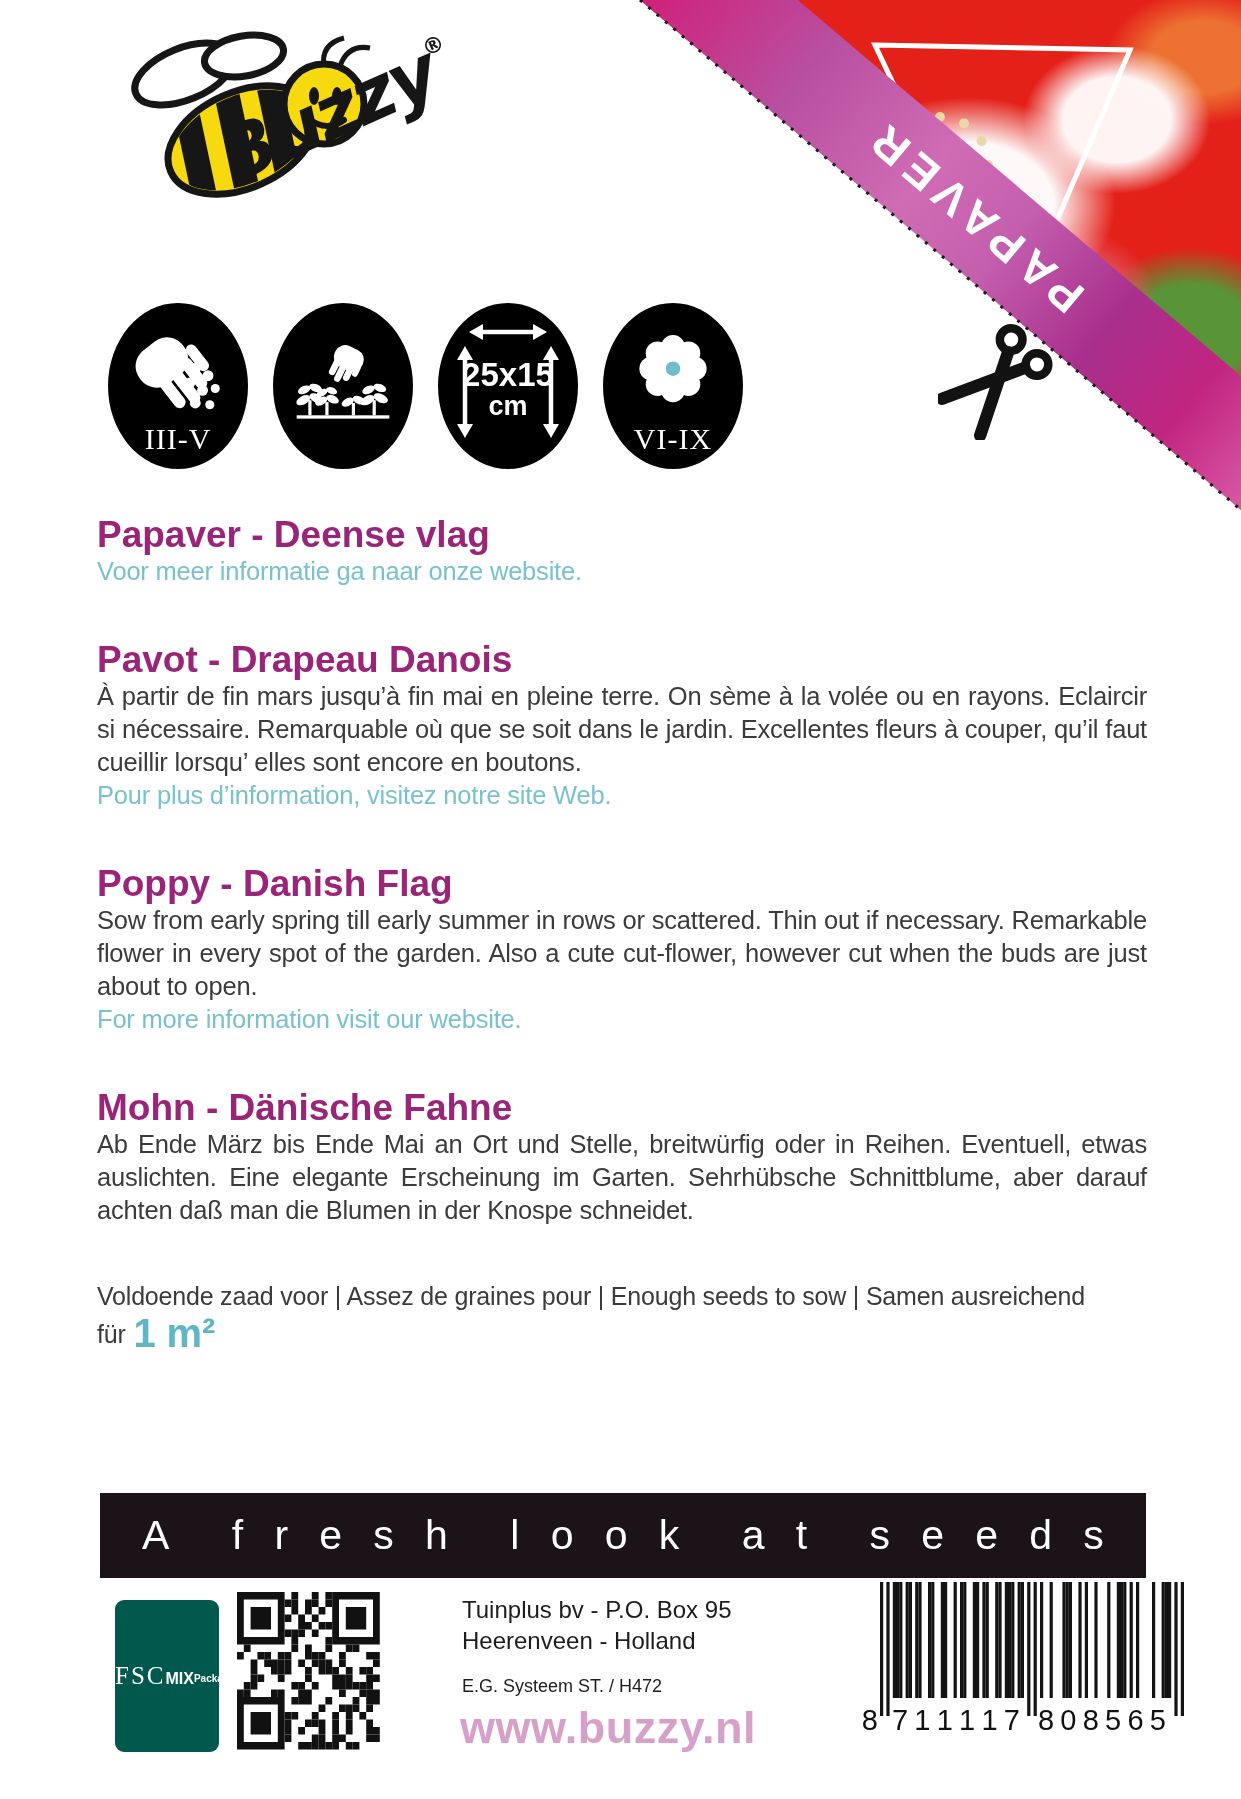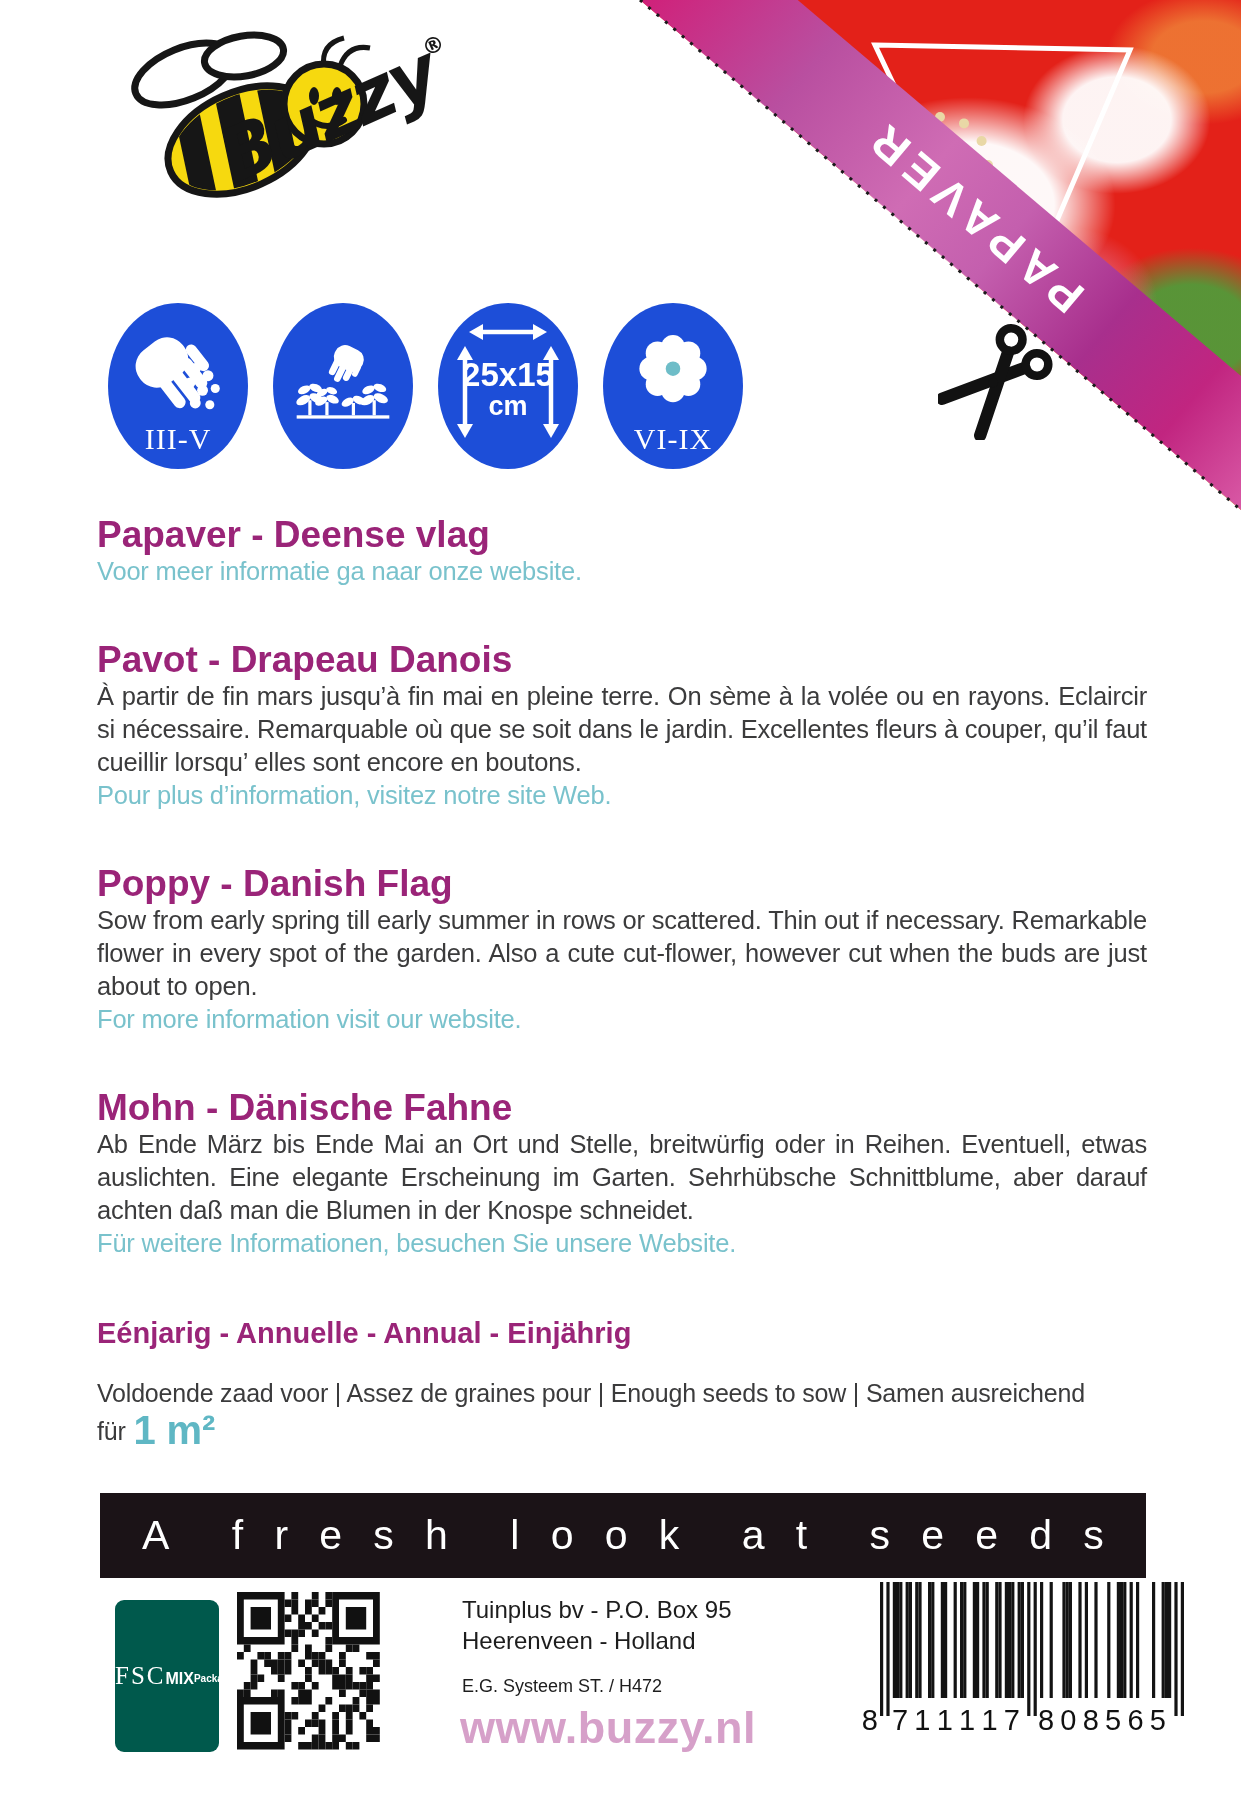--- a/index.html
+++ b/index.html
@@ -30,21 +30,21 @@
   #band{position:absolute;left:640px;top:-102px;width:790px;height:102px;
         transform-origin:0 100%;transform:rotate(40.3deg);
         background:linear-gradient(90deg,#d02079 0%,#b94fa0 22%,#cf6cb4 42%,#c45fae 55%,#a82f8d 72%,#c12580 86%,#d95aa6 100%);
         display:flex;align-items:center;justify-content:center;}
   #band span{transform:rotate(180deg);color:#fff;font-size:46px;font-weight:bold;letter-spacing:8px;}
   #cutline{position:absolute;top:0;left:0;}
   #scissors{position:absolute;left:938px;top:322px;}
 
   
   #icons{position:absolute;left:108px;top:303px;display:flex;gap:25px;}
-  .icircle{position:relative;width:140px;height:166px;border-radius:50%;background:#1d4ed8;
+  .icircle{position:relative;width:140px;height:166px;border-radius:50%;background:#000000;
            display:flex;align-items:center;justify-content:center;}
   .icircle .roman{position:absolute;bottom:13px;width:100%;text-align:center;color:#fff;
                   font-family:"Liberation Serif",serif;font-size:30px;letter-spacing:1px;}
   .icircle .dims{position:absolute;top:0;left:0;width:100%;height:100%;
                  display:flex;flex-direction:column;align-items:center;justify-content:center;color:#fff;}
   .icircle .dims .d1{font-size:33px;font-weight:bold;line-height:34px;margin-top:6px;}
   .icircle .dims .d2{font-size:27px;font-weight:bold;line-height:28px;}
 
   
   #content{position:absolute;left:97px;top:518px;width:1050px;}
@@ -265,23 +265,21 @@
       <p class="link">Pour plus d’information, visitez notre site Web.</p>
     </div>
     <div class="section">
       <h3>Poppy - Danish Flag</h3>
       <p class="body">Sow from early spring till early summer in rows or scattered. Thin out if necessary. Remarkable flower in every spot of the garden.  Also a cute cut-flower, however cut when the buds are just about to open.</p>
       <p class="link">For more information visit our website.</p>
     </div>
     <div class="section">
       <h3>Mohn - Dänische Fahne</h3>
       <p class="body">Ab Ende März bis Ende Mai an Ort und Stelle, breitwürfig oder in Reihen. Eventuell, etwas auslichten. Eine elegante Erscheinung im Garten. Sehrhübsche Schnittblume, aber darauf achten daß man die Blumen in der Knospe schneidet.</p>
-      <p class="link">Für weitere Informationen, besuchen Sie unsere Website.</p>
-    </div>
-    <p id="annual">Eénjarig - Annuelle - Annual - Einjährig</p>
+    </div>
     <p id="seedsline"><span>Voldoende zaad voor | Assez de graines pour | Enough seeds to sow | Samen ausreichend für</span><span class="area">1 m²</span></p>
   </div>
 
   <div id="bar">
     <div id="tagline">
         <span>A</span>
         <span> </span>
         <span>f</span>
         <span>r</span>
         <span>e</span>

